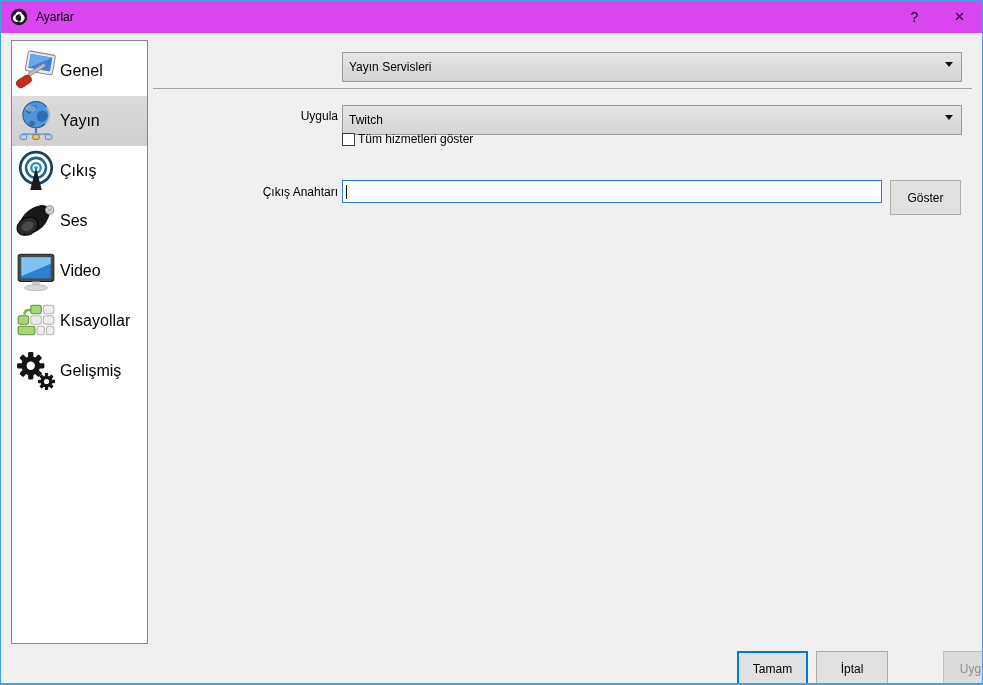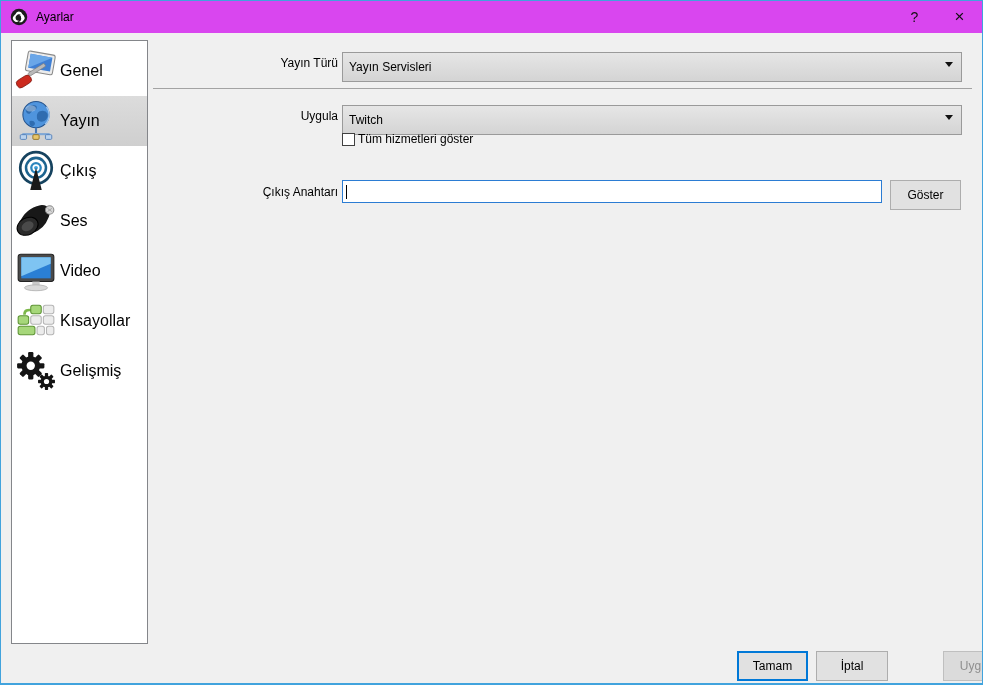--- a/index.html
+++ b/index.html
@@ -55,21 +55,21 @@
   .checkbox-row { position:absolute; left:341px; display:flex; align-items:center; }
   .checkbox-box { width:13px; height:13px; background:#fff; border:1px solid #404040; flex:none; }
   .checkbox-lbl { font-size:12px; margin-left:3px; color:#000; }
   .text-input {
     position:absolute; left:341px; width:540px; height:23px;
     background:#fff; border:1px solid #2b7cd3; display:flex; align-items:center;
     padding-left:3px;
   }
   .caret { width:1px; height:14px; background:#000; }
   .btn {
-    position:absolute; height:30px; background:#e1e1e1; border:1px solid #adadad;
+    position:absolute; height:35px; background:#e1e1e1; border:1px solid #adadad;
     font-size:12px; color:#000; display:flex; align-items:center; justify-content:center;
     font-family:"Liberation Sans","DejaVu Sans",sans-serif;
   }
   .btn.default { border:2px solid #0078d7; }
   .btn.disabled { background:#dbdbdb; border-color:#bfbfbf; color:#8f8f8f; }
 </style>
 </head>
 <body>
 
 <div class="window">
@@ -206,21 +206,20 @@
               <circle r="4" fill="#ffffff"></circle>
             </g>
           </g>
         </svg>
       </span>
       <span class="lbl">Gelişmiş</span>
     </div>
 
   </div>
 
-  <span class="field-label" style="top:51px">Yayın Türü</span>
   <div class="combo" style="top:51px">
     <span>Yayın Servisleri</span>
     <span class="arrow"></span>
   </div>
 
   <div class="separator" style="top:87px"></div>
 
   <span class="field-label" style="top:104px">Uygula</span>
   <div class="combo" style="top:104px">
     <span>Twitch</span>

